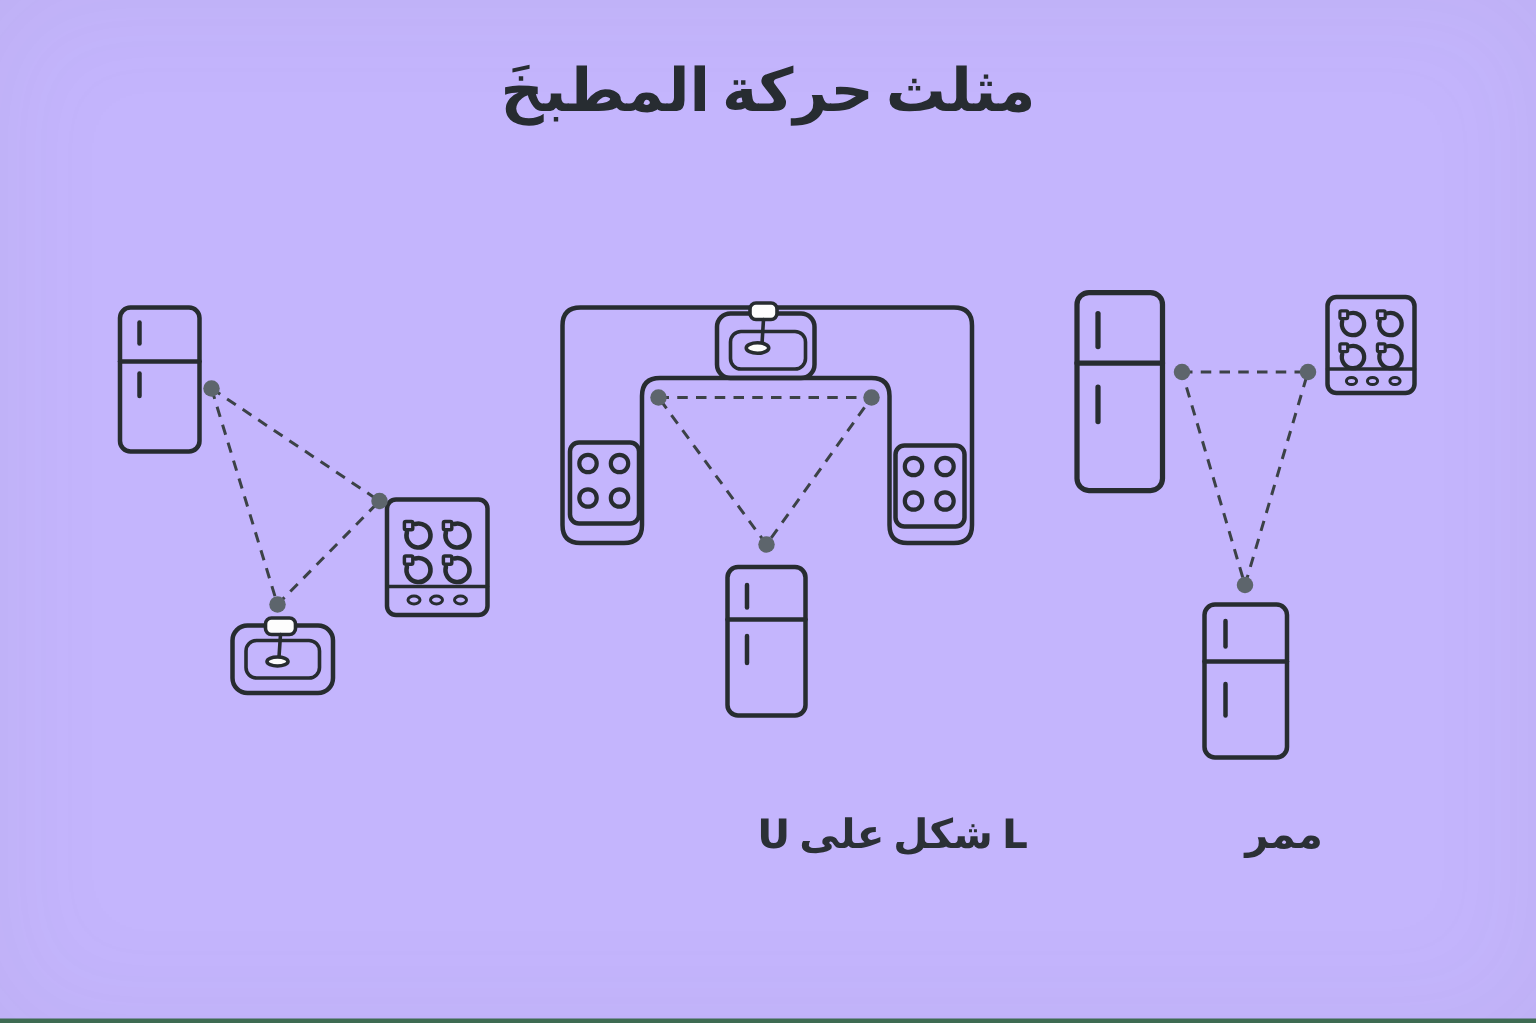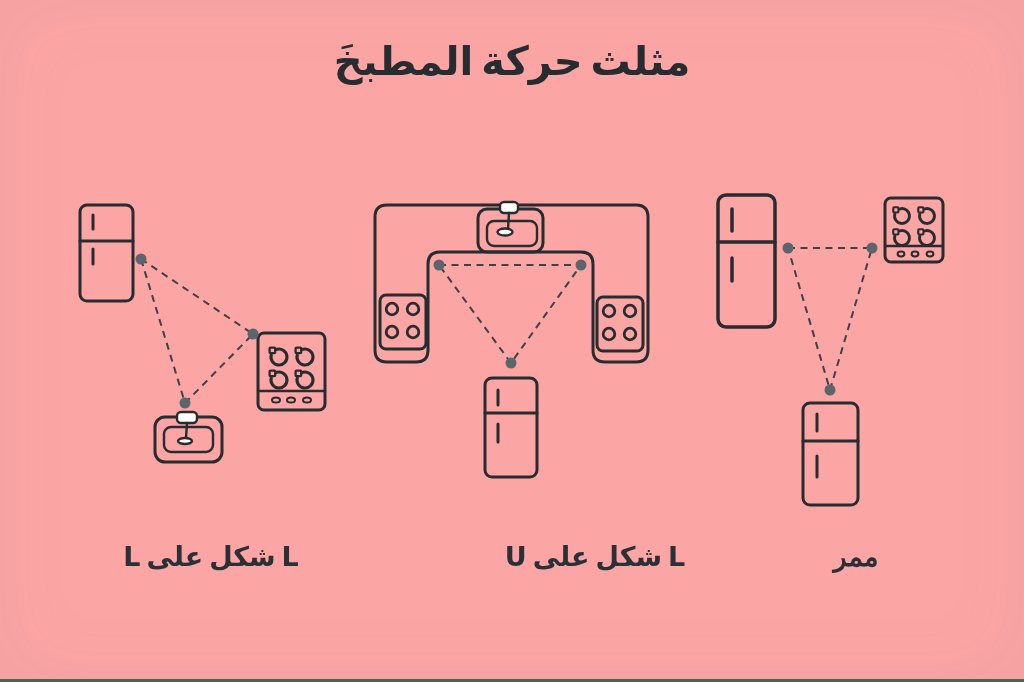--- a/index.html
+++ b/index.html
@@ -1,33 +1,33 @@
 <!DOCTYPE html>
 <html><head>
 <meta charset="utf-8">
 <style>
   html,body{margin:0;padding:0;background:#e9e9e9;}
   .stage{
-    position:relative;width:1024px;height:682px;background:#fca5a5;overflow:hidden;
+    position:relative;width:1024px;height:682px;background:#c4b5fd;overflow:hidden;
     font-family:"DejaVu Sans",sans-serif;
     box-shadow:inset 0 0 80px rgba(110,110,110,.07);
   }
   .title{
     position:absolute;left:0;top:38px;width:100%;text-align:center;margin:0;
     font-size:40px;font-weight:700;color:#272c31;letter-spacing:.5px;
   }
   .title span{padding:0 4px;}
   .diagram-label{
     position:absolute;top:541px;transform:translateX(-50%);white-space:nowrap;
     font-size:27px;font-weight:700;color:#2b3036;
   }
   .diagram-label span{padding:0 3px;}
   #label-l{left:211px;}
   #label-u{left:547px;margin-left:48px;}
-  #label-galley{left:856px;font-family:Liberation Serif, serif;}
+  #label-galley{left:856px;}
   .art{position:absolute;left:0;top:0;}
   .s{stroke:#272c30;fill:none;stroke-linecap:round;stroke-linejoin:round;}
   .w2{stroke-width:2.4;} .w3{stroke-width:3;} .w35{stroke-width:3.5;}
   .dash{stroke:#3c4247;stroke-width:2;stroke-dasharray:7 5.5;fill:none;}
   .dot{fill:#5d656c;stroke:none;}
   .bgfill{fill:#fdfdfd;}
   .bottom-bar{position:absolute;left:0;bottom:0;width:100%;height:3px;}
 </style>
 </head>
 <body>
@@ -136,20 +136,19 @@
         <line class="s w3" x1="803" y1="441" x2="858" y2="441"></line>
         <line class="s w3" x1="817" y1="414" x2="817" y2="431"></line>
         <line class="s w3" x1="817" y1="456" x2="817" y2="477"></line>
       </g>
       <circle class="dot" cx="788" cy="248" r="5.5"></circle>
       <circle class="dot" cx="872" cy="248" r="5.5"></circle>
       <circle class="dot" cx="830" cy="390" r="5.5"></circle>
     </g>
   </svg>
 
-  <div class="diagram-label" id="label-l" dir="ltr"><span dir="ltr">L</span><span dir="rtl">على</span><span dir="rtl">شكل</span><span dir="ltr">L</span></div>
 
   <div class="diagram-label" id="label-u" dir="ltr"><span dir="ltr">U</span><span dir="rtl">على</span><span dir="rtl">شكل</span><span dir="ltr">L</span></div>
 
   <div class="diagram-label" id="label-galley" dir="rtl"><span dir="rtl">ممر</span></div>
 
   <div class="bottom-bar" style="background: rgb(62, 107, 82);"></div>
 </div>
 
 </body></html>

